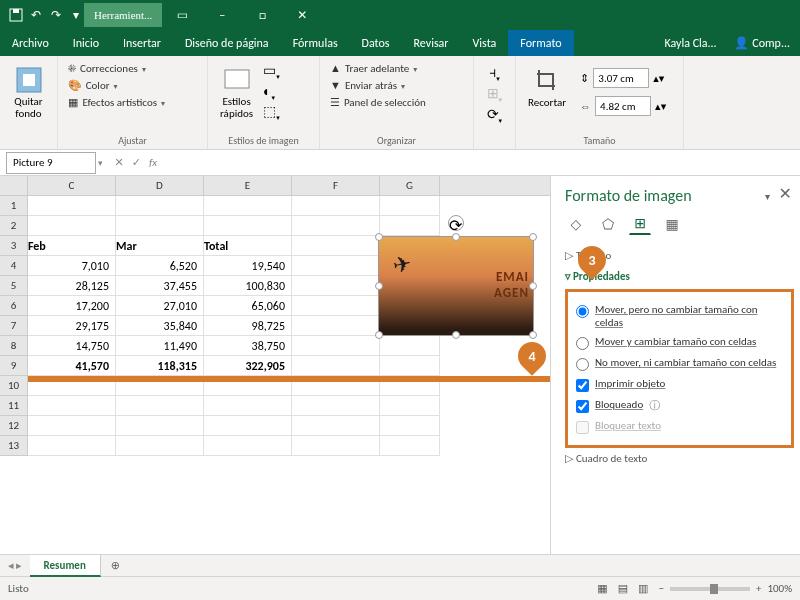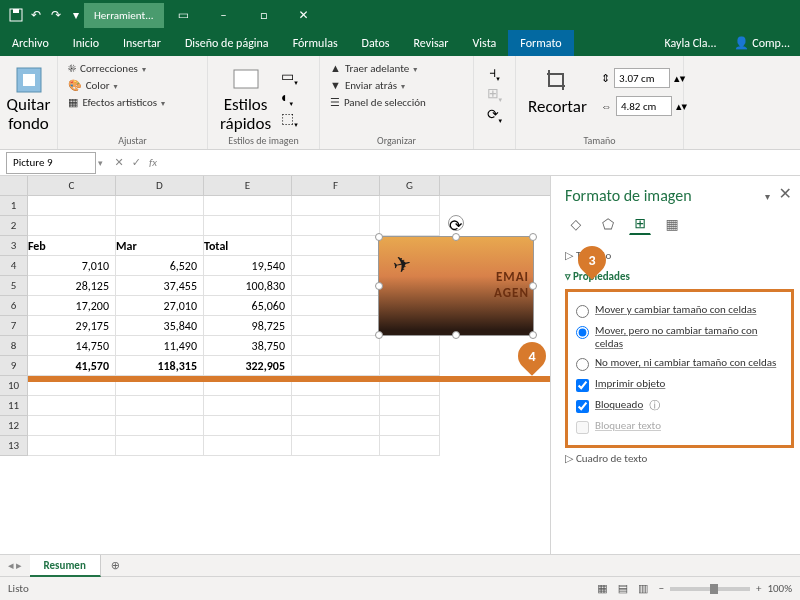--- a/index.html
+++ b/index.html
@@ -1,34 +1,34 @@
 <!DOCTYPE html>
 <html><head>
 <meta charset="utf-8">
 <style>
 * { margin:0; padding:0; box-sizing:border-box; font-family:'Segoe UI',Calibri,sans-serif; user-select:none; }
 body { width:800px; height:600px; background:#fff; overflow:hidden; position:relative; }
 .titlebar { height:30px; background:#0d6339; display:flex; align-items:center; color:#fff; font-size:12px; }
 .titlebar .qa { display:flex; gap:4px; padding-left:8px; }
 .titlebar .qa span { width:16px; height:16px; display:inline-flex; align-items:center; justify-content:center; }
 .titlebar .title { flex:1; text-align:center; }
-.titlebar .tools { background:#4a9b6e; padding:6px 10px; font-size:11px; }
+.titlebar .tools { background:#4a9b6e; padding:6px 10px; font-size:11px;font-family:Liberation Serif, serif; }
 .titlebar .winctrl { display:flex; }
 .titlebar .winctrl span { width:40px; height:30px; display:flex; align-items:center; justify-content:center; }
 .menubar { height:26px; background:#0d6339; display:flex; align-items:center; color:#fff; font-size:12px; }
 .menubar .tab { padding:0 12px; height:26px; display:flex; align-items:center; }
 .menubar .tab.format { background:#0369a1; color:#fff; }
 .menubar .user { margin-left:auto; padding:0 8px; }
 .menubar .share { padding:0 10px; }
 .ribbon { height:94px; background:#f3f2f1; border-bottom:1px solid #d4d4d4; display:flex; }
 .rgroup { border-right:1px solid #e1e1e1; padding:4px 6px 2px; display:flex; flex-direction:column; position:relative; }
 .rgroup .label { font-size:10px; color:#666; text-align:center; position:absolute; bottom:2px; left:0; right:0; }
 .rbtn { display:flex; align-items:center; gap:4px; font-size:11px; color:#333; padding:2px 4px; white-space:nowrap; }
 .rbtn .dd { font-size:8px; color:#666; }
-.bigbtn { display:flex; flex-direction:column; align-items:center; font-size:17px; padding:4px 6px; }
+.bigbtn { display:flex; flex-direction:column; align-items:center; font-size:11px; padding:4px 6px; }
 .bigbtn .ico { width:32px; height:32px; display:flex; align-items:center; justify-content:center; }
 .dim { display:flex; align-items:center; gap:4px; font-size:11px; padding:2px; }
 .dimbox { border:1px solid #ababab; background:#fff; width:56px; height:20px; font-size:11px; padding:0 4px; display:flex; align-items:center; }
 .namebox-row { height:26px; border-bottom:1px solid #d4d4d4; display:flex; align-items:center; background:#fff; }
 .namebox { width:90px; height:22px; border:1px solid #ababab; margin-left:6px; font-size:11px; padding:0 6px; display:flex; align-items:center; }
 .fxarea { display:flex; align-items:center; gap:8px; padding-left:12px; font-size:11px; color:#888; }
 .main { display:flex; height:calc(600px - 30px - 26px - 94px - 26px - 22px - 24px); }
 .sheet { flex:1; position:relative; overflow:hidden; }
 .colhdr { display:flex; height:20px; background:#e6e6e6; border-bottom:1px solid #ccc; }
 .colhdr .corner { width:28px; border-right:1px solid #ccc; }
@@ -364,26 +364,26 @@
     <div class="icons">
       <span>◇</span>
       <span>⬠</span>
       <span class="active">⊞</span>
       <span>▦</span>
     </div>
     <div class="section">▷ <span>Tamaño</span></div>
     <div class="section open">▿ <span>Propiedades</span></div>
     <div class="props">
       <label class="radio">
+          <input type="radio" name="p" checked="" style="">
+          <span>Mover, pero no cambiar tamaño con celdas</span>
+        </label>
+      <label class="radio">
           <input type="radio" name="p" style="">
           <span>Mover y cambiar tamaño con celdas</span>
-        </label>
-      <label class="radio">
-          <input type="radio" name="p" checked="" style="">
-          <span>Mover, pero no cambiar tamaño con celdas</span>
         </label>
       <label class="radio">
           <input type="radio" name="p" style="">
           <span>No mover, ni cambiar tamaño con celdas</span>
         </label>
       <label class="check">
           <input type="checkbox" checked="" style="">
           <span>Imprimir objeto</span>
         </label>
       <label class="check">

